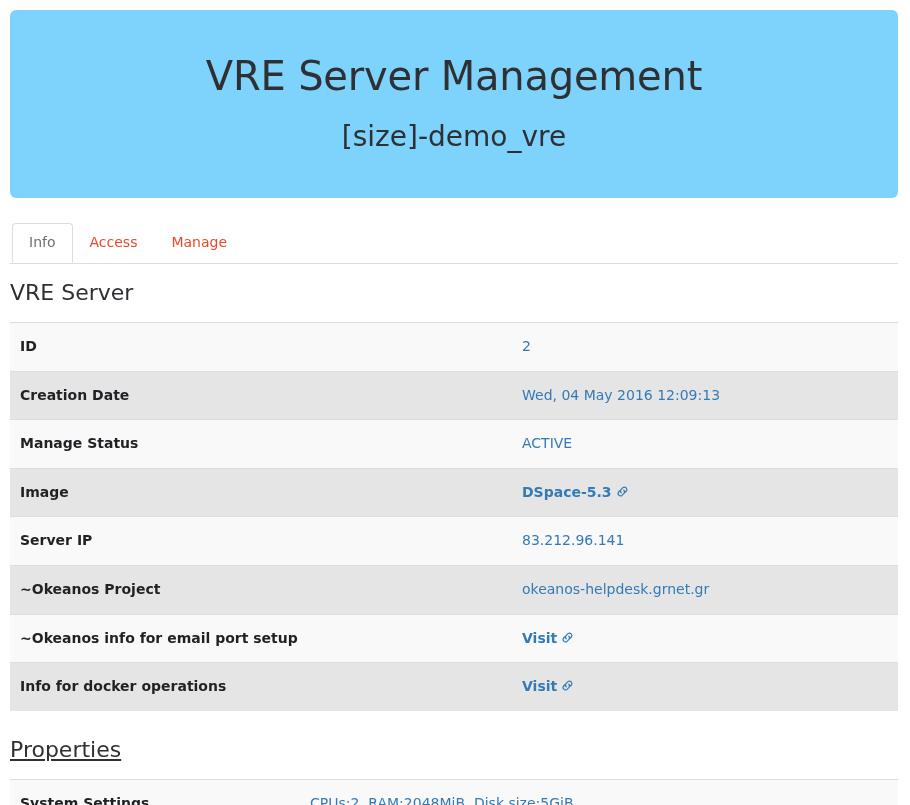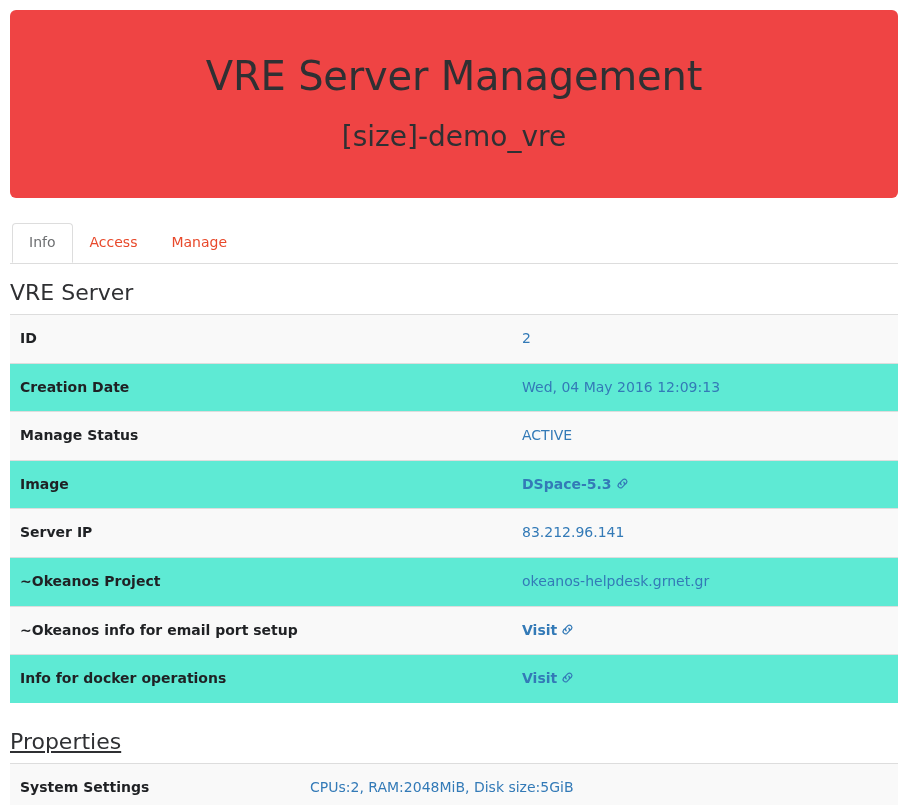--- a/index.html
+++ b/index.html
@@ -19,21 +19,21 @@
 
   .page {
     width: 910px;
     box-sizing: border-box;
     padding: 0;
   }
 
   
   .jumbotron {
     margin: 10px 12px 0 10px;
-    background: #ef4444;
+    background: #7dd3fc;
     border-radius: 6px;
     padding: 44px 20px 44px 20px;
     text-align: center;
     box-sizing: border-box;
   }
   .jumbotron-title {
     font-size: 40px;
     font-weight: 400;
     color: #2f3033;
     line-height: 1.1;
@@ -91,27 +91,27 @@
     line-height: 1.2;
   }
   .section-heading.properties {
     margin-top: 26px;
     text-decoration: underline;
   }
 
   
   .info-table {
     width: 888px;
-    margin: 8px 0 0 10px;
+    margin: 16px 0 0 10px;
     border-collapse: collapse;
     border-top: 1px solid #dddddd;
     table-layout: fixed;
   }
   .info-table tr {
-    background: #5eead4;
+    background: #e5e5e5;
   }
   .info-table tr.striped {
     background: #f9f9f9;
   }
   .info-table td {
     padding: 14px 8px 14px 10px;
     border-bottom: 1px solid #dddddd;
     vertical-align: middle;
     font-size: 14px;
     line-height: 1.4;

